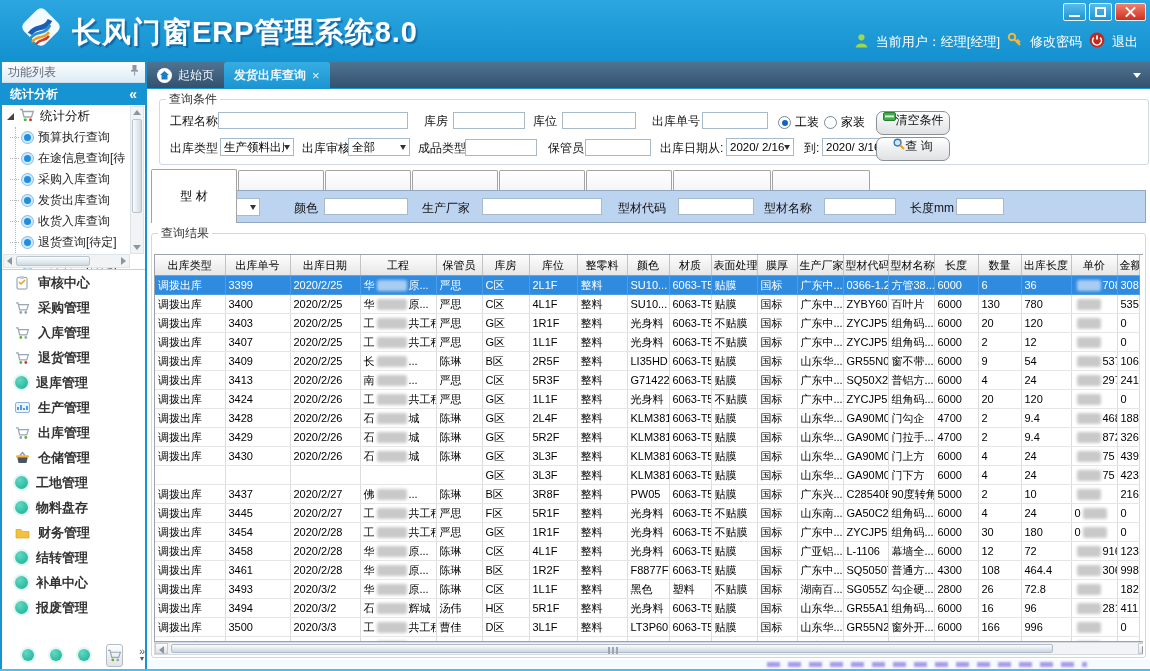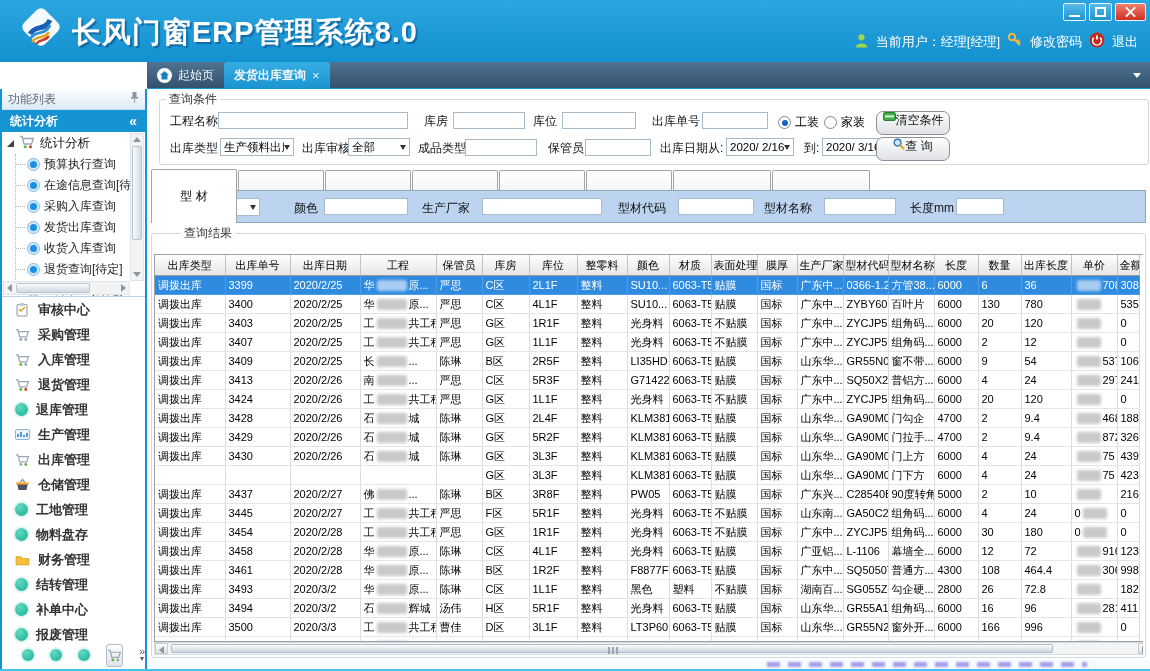--- a/index.html
+++ b/index.html
@@ -19,31 +19,31 @@
   .wb.close{width:29px;background:linear-gradient(#f0806e,#cf2f1e);}
   .wb.min::after{content:"";position:absolute;left:5px;right:5px;bottom:3px;height:2px;background:#fff;}
   .wb.max::after{content:"";position:absolute;left:5px;right:5px;top:3px;bottom:3px;border:2px solid #fff;}
   .wb.close::before,.wb.close::after{content:"";position:absolute;left:8px;right:8px;top:7px;height:2px;background:#fff;}
   .wb.close::before{transform:rotate(45deg);} .wb.close::after{transform:rotate(-45deg);}
   .userbar{position:absolute;right:12px;top:32px;display:flex;align-items:center;gap:7px;color:#fff;font-size:13px;white-space:nowrap;}
   .userbar .link{cursor:pointer;}
 
   
   .sidebar{position:absolute;left:0;top:62px;width:147px;bottom:2px;background:#fff;box-sizing:border-box;
-           border-left:2px solid #1693d3;border-right:2px solid #1693d3;margin-top:27px;}
+           border-left:2px solid #1693d3;border-right:2px solid #1693d3;}
   .sb-head{height:20px;line-height:20px;background:linear-gradient(#fdfefe,#dcebf6);color:#667;
            padding:0 6px;display:flex;justify-content:space-between;align-items:center;border-bottom:1px solid #cddcea;}
   .sb-section{height:22px;line-height:22px;background:var(--accent,#1693d3);color:#fff;font-weight:bold;
               padding:0 8px;display:flex;justify-content:space-between;align-items:center;}
   .sb-section .collapse::after{content:"\00AB";font-size:14px;}
   .tree{position:relative;height:164px;overflow:hidden;background:#fff;border-bottom:1px solid #bcd2e4;}
   .tree::before{content:"";position:absolute;left:13px;top:22px;bottom:16px;border-left:1px dotted #b5b5b5;}
   .tree-root{height:22px;display:flex;align-items:center;gap:5px;padding-left:5px;font-size:12.5px;color:#111;}
   .expander{width:0;height:0;border-bottom:7px solid #444;border-left:7px solid transparent;}
-  .ti{height:21px;display:flex;align-items:center;padding-left:14px;font-size:12px;color:#222;white-space:nowrap;cursor:pointer;}
+  .ti{height:21px;display:flex;align-items:center;padding-left:8px;font-size:12px;color:#222;white-space:nowrap;cursor:pointer;}
   .ti .dash{width:9px;border-top:1px dotted #b5b5b5;margin-right:3px;flex:none;}
   .tree-dot{width:7px;height:7px;border-radius:50%;background:#1e8fe0;border:2px solid #d2e9fa;
             box-shadow:0 0 0 1px #86bfe8;margin-right:5px;flex:none;}
   .vsb-mini{position:absolute;right:1px;top:1px;bottom:15px;width:12px;background:#f1f3f5;border:1px solid #dfe4e8;}
   .vsb-mini .th{position:absolute;left:1px;right:1px;top:12px;height:92px;background:linear-gradient(90deg,#fcfdfe,#cfd9e2);border:1px solid #b9c6d2;border-radius:2px;}
   .hsb-mini{position:absolute;left:1px;right:15px;bottom:1px;height:12px;background:#f1f3f5;border:1px solid #dfe4e8;}
   .hsb-mini .th{position:absolute;top:1px;bottom:1px;left:12px;width:72px;background:linear-gradient(#fcfdfe,#cfd9e2);border:1px solid #b9c6d2;border-radius:2px;}
   .arr{position:absolute;width:0;height:0;}
   .arr.up{border-left:4px solid transparent;border-right:4px solid transparent;border-bottom:5px solid #8a96a2;top:3px;left:2px;}
   .arr.dn{border-left:4px solid transparent;border-right:4px solid transparent;border-top:5px solid #8a96a2;bottom:3px;left:2px;}
@@ -89,21 +89,21 @@
 
   .mat-tabs{position:absolute;left:4px;top:80px;display:flex;align-items:flex-end;}
   .mt{height:20px;line-height:20px;text-align:center;background:linear-gradient(#fff,#e4e4e4);
       border:1px solid #a3a3a3;border-bottom:none;margin-right:1px;font-size:12px;padding:16px 4px;min-width:76px;
       border-radius:2px 2px 0 0;cursor:pointer;white-space:nowrap;}
   .mt.active{background:#fff;height:21px;position:relative;z-index:2;}
   .filter2{position:absolute;left:4px;top:101px;right:4px;height:33px;background:var(--filter_panel,#bdd4f0);
            border:1px solid #93a8c0;box-sizing:border-box;}
   .filter2 .lbl{top:8px;} .filter2 .inp,.filter2 .combo{top:7px;}
 
-  .rbox{position:absolute;left:4px;top:136px;right:4px;bottom:2px;padding-left:23px;}
+  .rbox{position:absolute;left:4px;top:136px;right:4px;bottom:2px;}
   .grid{position:absolute;left:2px;right:2px;top:12px;bottom:2px;overflow:hidden;}
   .gridwrap{position:absolute;left:0;top:0;width:998px;bottom:13px;border:1px solid #9aa2aa;box-sizing:border-box;overflow:hidden;}
   table{border-collapse:collapse;table-layout:fixed;width:984px;font-size:11px;color:#000;}
   thead th{height:20px;background:linear-gradient(#fefefe,#e6e6e6);border-right:1px solid #c3c3c3;border-bottom:1px solid #9a9a9a;
            font-weight:normal;padding:0 2px;overflow:hidden;white-space:nowrap;text-align:center;}
   tbody td{height:18px;border-right:1px solid #dcdcdc;border-bottom:1px solid #e5e5e5;padding:0 3px;overflow:hidden;white-space:nowrap;}
   tr.sel td{background:var(--selected_row,#2e8be0);color:#fff;border-color:#4d9de6;}
   .blurblk{display:inline-block;vertical-align:middle;height:11px;border-radius:2px;background:#c9c9c9;filter:blur(1.5px);margin:0 2px;}
   .blurblk.w1{width:30px;} .blurblk.w2{width:24px;}
   tr.sel .blurblk{background:#a9cdf2;}

